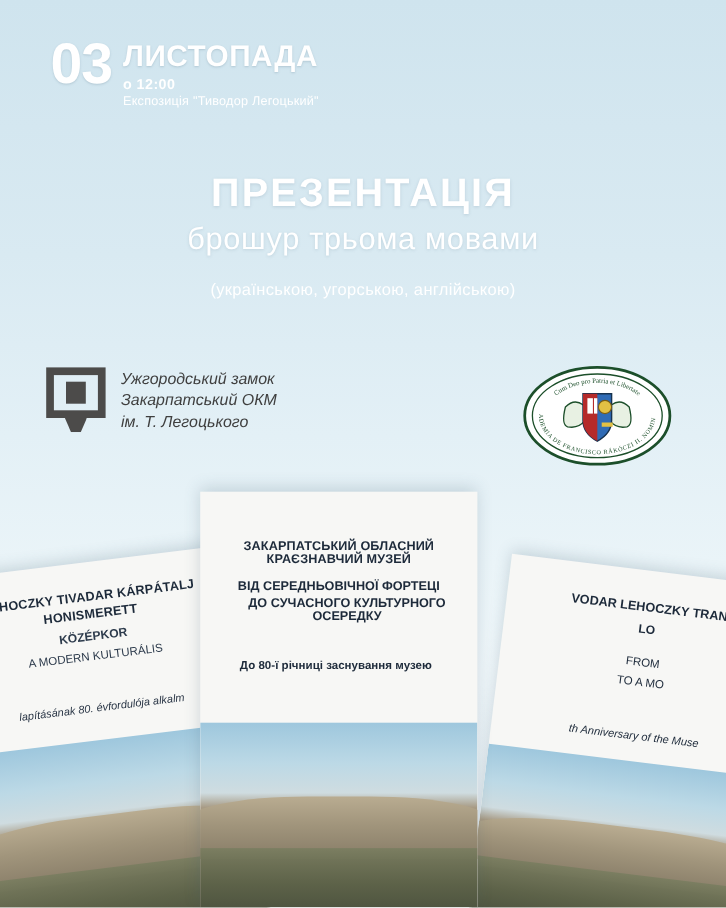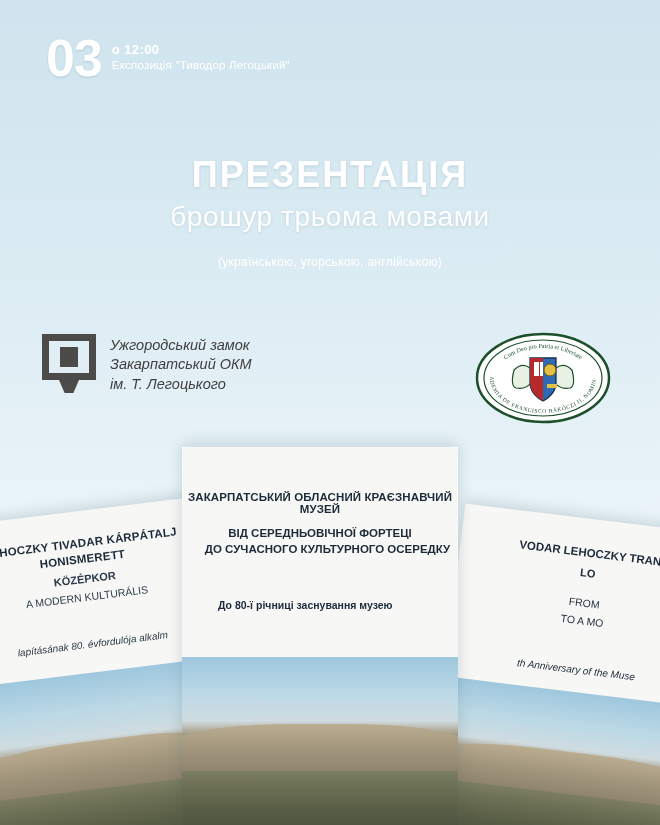--- a/index.html
+++ b/index.html
@@ -69,21 +69,21 @@
     line-height: 1.1;
     text-shadow: 0 1px 3px rgba(90,120,140,0.22);
   }
   .title-sub {
     font-size: 28px;
     margin-top: 6px;
     letter-spacing: 0.6px;
     text-shadow: 0 1px 3px rgba(90,120,140,0.2);
   }
   .title-note {
-    font-size: 12px;
+    font-size: 15px;
     margin-top: 22px;
     letter-spacing: 0.3px;
     color: #ffffff;
   }
 
   
   .logos {
     position: absolute;
     top: 332px; left: 0; right: 0;
     height: 90px;
@@ -199,37 +199,38 @@
   #leaf-right .t1 { top: 28px; font-size: 11.5px; font-weight: bold; }
   #leaf-right .t2 { top: 48px; font-size: 11px; font-weight: bold; }
   #leaf-right .t3 { top: 78px; font-size: 10.5px; }
   #leaf-right .t4 { top: 96px; font-size: 10.5px; }
   #leaf-right .t5 { top: 146px; font-size: 10px; font-style: italic; }
   #leaf-right .photo { height: 150px; }
 
   
   #leaf-center {
     left: 182px; top: 12px;
-    width: 276px; height: 378px;
+    width: 252px; height: 378px;
   }
   #leaf-center .t1 { top: 44px; font-size: 11.5px; font-weight: bold; letter-spacing: 0.1px; }
   #leaf-center .t2 { top: 60px; font-size: 11.5px; font-weight: bold; }
   #leaf-center .t3 { top: 80px; font-size: 11.5px; font-weight: bold; }
   #leaf-center .t4 { top: 96px; font-size: 11.5px; font-weight: bold; margin-left: 15px; }
   #leaf-center .t5 { top: 152px; font-size: 10.5px; font-weight: bold; text-align: left; padding-left: 36px; }
   #leaf-center .photo { height: 168px; }
 </style>
 </head>
 <body>
 
 <div class="poster">
 
   <div class="header">
     <div class="day">03</div>
     <div class="date-right">
+      <div class="month">ЛИСТОПАДА</div>
       <div class="time">о 12:00</div>
       <div class="expo">Експозиція "Тиводор Легоцький"</div>
     </div>
   </div>
 
   <div class="titles">
     <div class="title-main">ПРЕЗЕНТАЦІЯ</div>
     <div class="title-sub">брошур трьома мовами</div>
     <div class="title-note">(українською, угорською, англійською)</div>
   </div>

